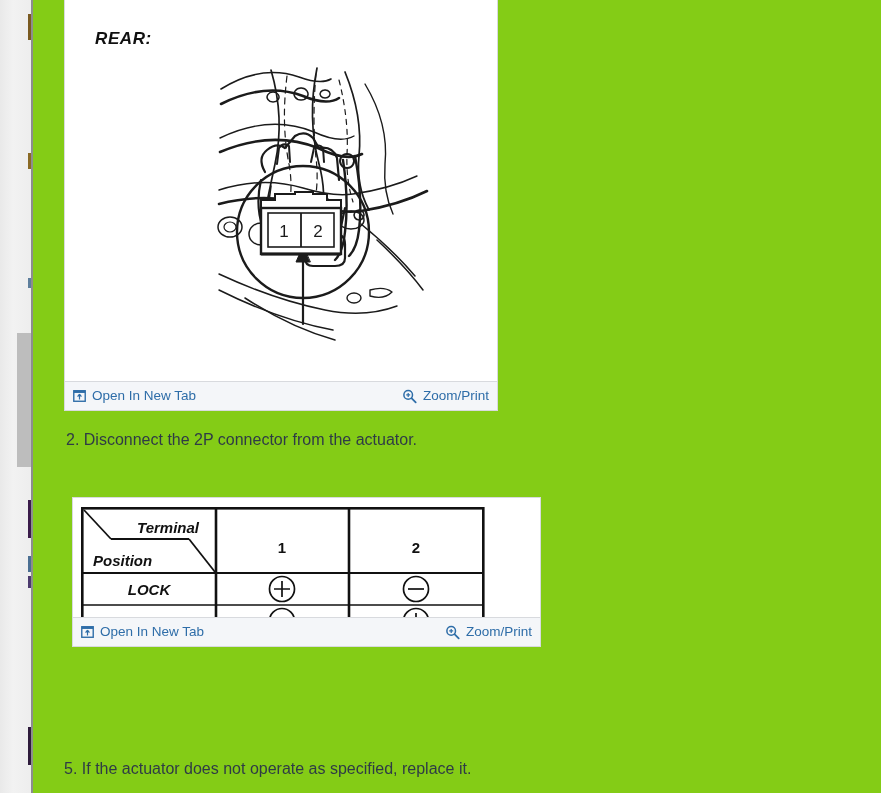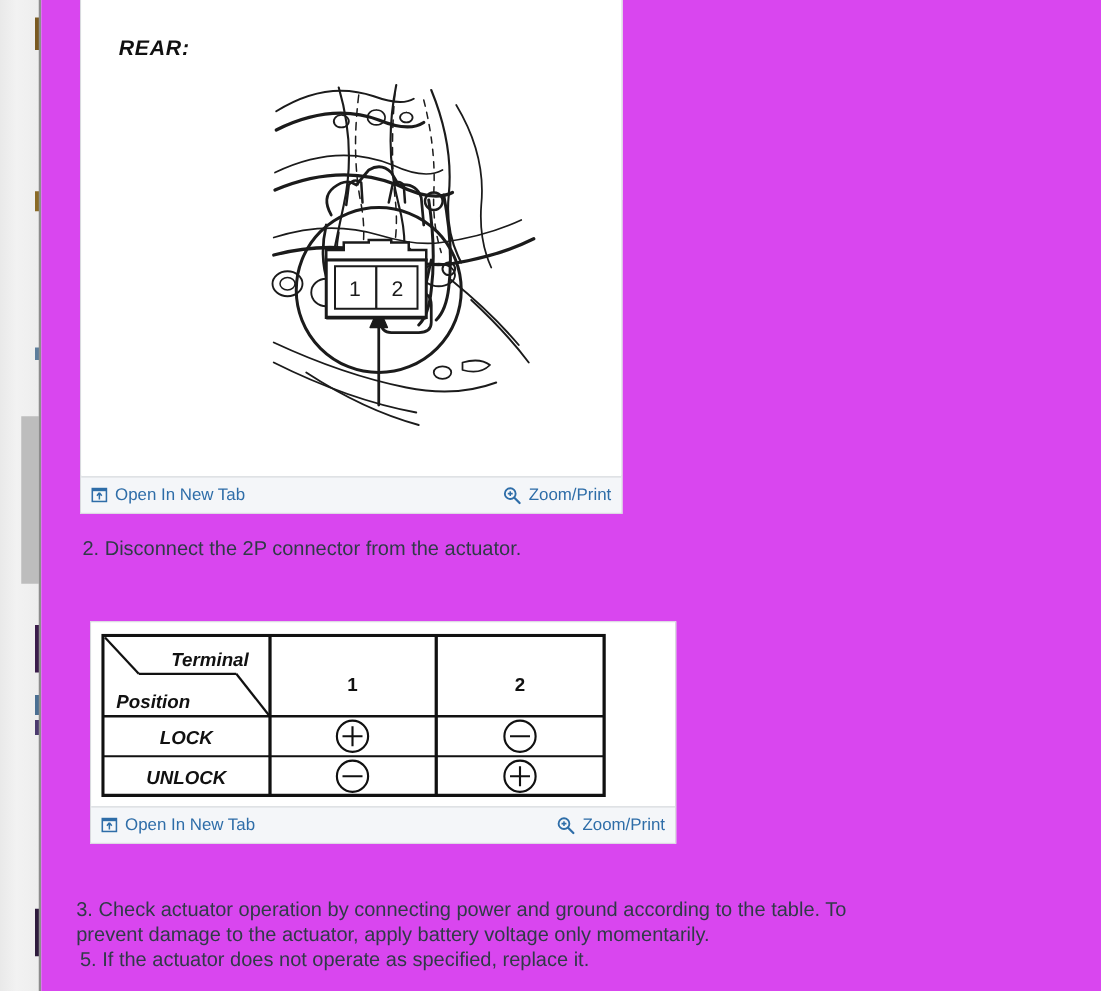--- a/index.html
+++ b/index.html
@@ -45,21 +45,21 @@
     position: absolute;
     left: 28px;
     width: 4px;
   }
 
   
   #doc-page {
     position: absolute;
     left: 33px; top: 0;
     width: 848px; height: 793px;
-    background: #d946ef;
+    background: #84cc16;
     overflow: hidden;
   }
   #doc-right-rule {
     position: absolute;
     left: 464px; top: 0;
     width: 1px; height: 160px;
     background: #e3e3e6;
   }
 
   
@@ -69,21 +69,21 @@
     border: 1px solid #d8dade;
     box-sizing: border-box;
   }
   #figure-card-rear {
     left: 31px; top: -76px;
     width: 434px; height: 487px;
     border-top: none;
   }
   #figure-card-table {
     left: 39px; top: 497px;
-    width: 469px; height: 178px;
+    width: 469px; height: 150px;
   }
   .figure-body {
     position: relative;
     background: #ffffff;
     overflow: hidden;
   }
   #figure-body-rear { width: 432px; height: 456px; }
   #figure-body-table { width: 467px; height: 148px; }
 
   .figure-footer {
@@ -344,17 +344,16 @@
         <svg class="icon-zoom" viewBox="0 0 16 16">
           <circle cx="6.6" cy="6.3" r="4.6" fill="none" stroke="#2e6da8" stroke-width="1.6"></circle>
           <path d="M4.5 6.3 L8.7 6.3 M6.6 4.2 L6.6 8.4" stroke="#2e6da8" stroke-width="1.3"></path>
           <path d="M10.1 9.8 L14.6 14.3" stroke="#2e6da8" stroke-width="1.9" stroke-linecap="round"></path>
         </svg>
         <span class="label">Zoom/Print</span>
       </div>
     </div>
   </div>
 
-  <div class="doc-text" id="step-3-text">3. Check actuator operation by connecting power and ground according to the table. To prevent damage to the actuator, apply battery voltage only momentarily.</div>
 
   <div class="doc-text" id="step-4-text">5. If the actuator does not operate as specified, replace it.</div>
 
 </div>
 
 </body></html>

